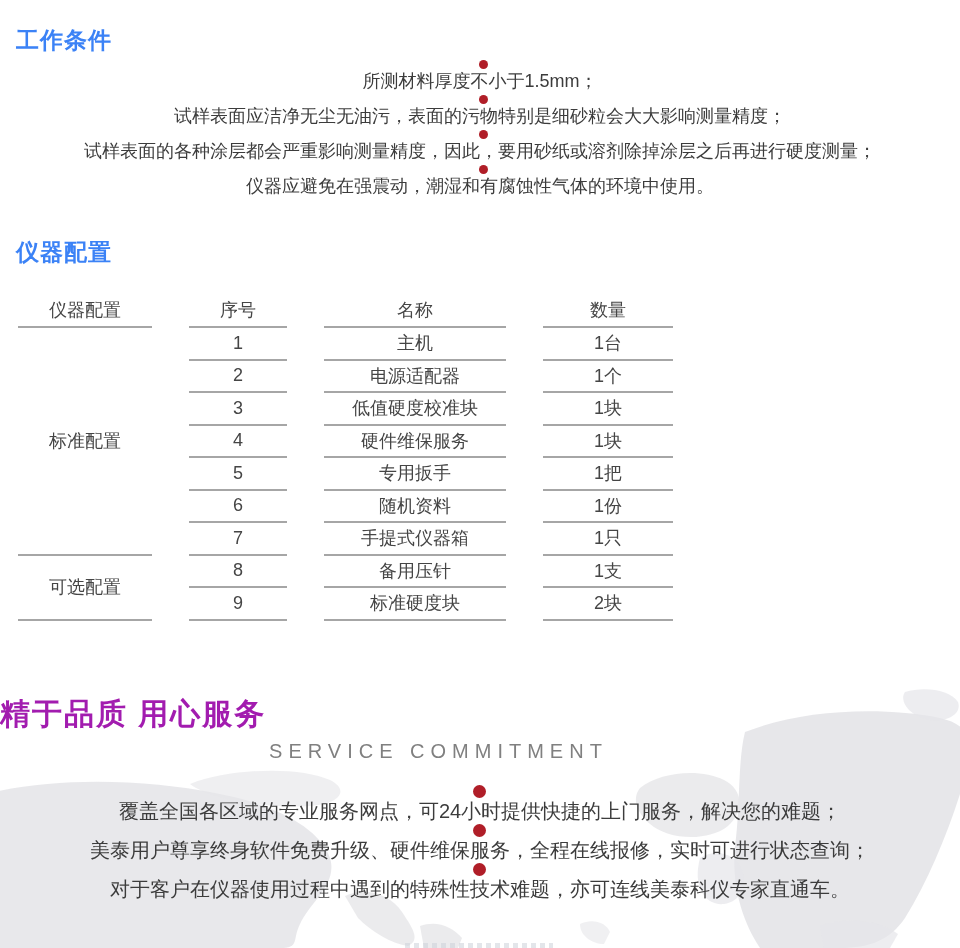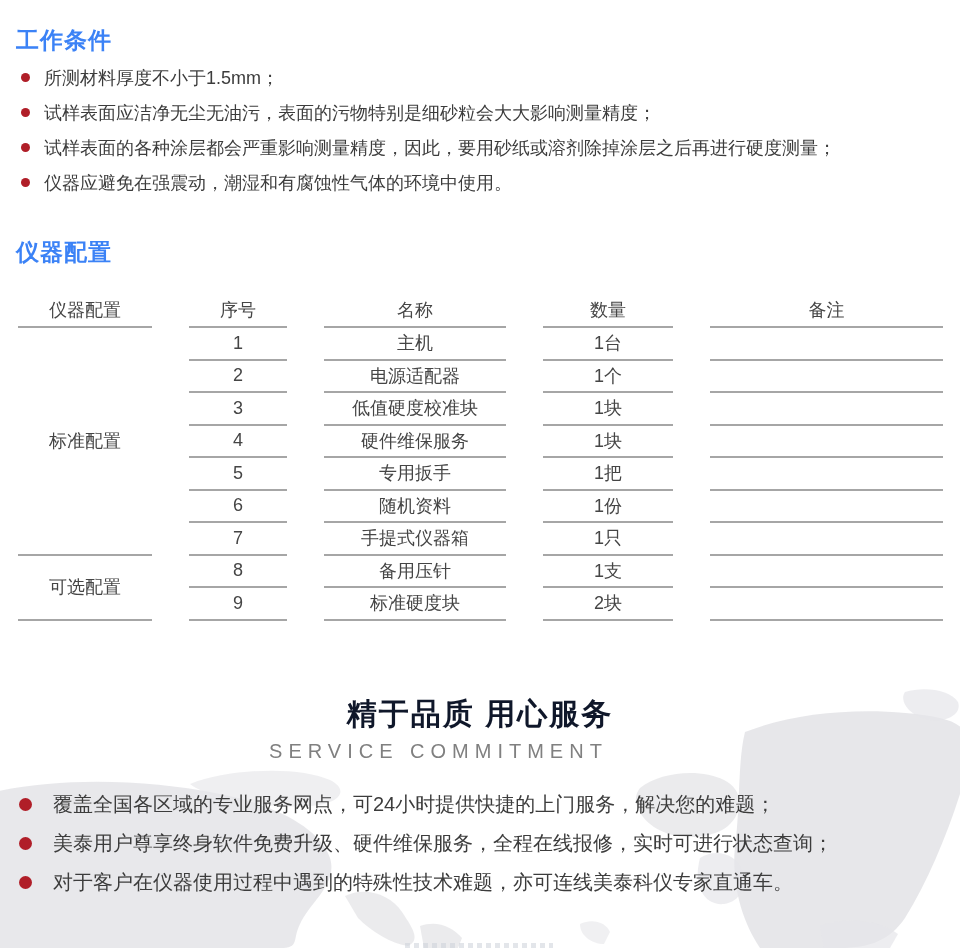--- a/index.html
+++ b/index.html
@@ -18,21 +18,21 @@
   .h-config { top:237px; }
 
   
   .blist { position:absolute; left:0; width:960px; }
   .cond-list { top:60px; }
   .cond-list .bitem { height:35px; font-size:18px; }
   .cond-list .dot { width:9px; height:9px; margin:0 14px 0 21px; }
   .svc-list { top:785px; }
   .svc-list .bitem { height:39px; font-size:20px; }
   .svc-list .dot { width:13px; height:13px; margin:0 21px 0 19px; }
-  .bitem { display:flex; align-items:center; color:#3c3c3c; white-space:nowrap; }
+  .bitem { display:flex; align-items:center; color:#3c3c3c; white-space:nowrap;flex-direction:column; }
   .dot { background:#b01e28; border-radius:50%; flex:0 0 auto; }
 
   
   .cfg-table {
     position:absolute; left:18px; top:293px;
     display:flex; column-gap:37px; color:#454545; font-size:18px;
   }
   .col { display:flex; flex-direction:column; }
   .col1 { width:134px; } .col2 { width:98px; }
   .col3 { width:182px; } .col4 { width:130px;justify-content:flex-end; } .col5 { width:233px; }
@@ -40,22 +40,22 @@
     display:flex; align-items:center; justify-content:center;
     border-bottom:2px solid #a6a6a6; text-align:center;
   }
   .cell.head { height:35px; }
   .cell.rowc { height:32.5px; }
   .cell.group1 { height:227.5px; }
   .cell.group2 { height:65px; }
 
   
   .slogan-cn {
-    position:absolute; top:694px; left:0; width:960px; text-align:center;
-    font-size:30px; font-weight:700; color:#0f172a; letter-spacing:2px;
+    position:absolute; top:694px; left:0; width:960px; text-align:left;
+    font-size:30px; font-weight:700; color:#a21caf; letter-spacing:2px;
   }
   .slogan-en {
     position:absolute; top:740px; left:0; width:877px; text-align:center;
     font-size:20px; color:#808080; letter-spacing:6px;
   }
 
   
   .map-bg { position:absolute; left:0; top:688px; width:960px; height:260px; z-index:0; }
   .fg { position:relative; z-index:1; }
 
@@ -156,32 +156,20 @@
         <div class="cell rowc">1个</div>
         <div class="cell rowc">1块</div>
         <div class="cell rowc">1块</div>
         <div class="cell rowc">1把</div>
         <div class="cell rowc">1份</div>
         <div class="cell rowc">1只</div>
         <div class="cell rowc">1支</div>
         <div class="cell rowc">2块</div>
       </div>
 
-      <div class="col col5">
-        <div class="cell head">备注</div>
-        <div class="cell rowc"></div>
-        <div class="cell rowc"></div>
-        <div class="cell rowc"></div>
-        <div class="cell rowc"></div>
-        <div class="cell rowc"></div>
-        <div class="cell rowc"></div>
-        <div class="cell rowc"></div>
-        <div class="cell rowc"></div>
-        <div class="cell rowc"></div>
-      </div>
 
     </div>
 
     <div class="slogan-cn">精于品质 用心服务</div>
     <div class="slogan-en">SERVICE COMMITMENT</div>
 
     <div class="blist svc-list">
       <div class="bitem">
         <span class="dot"></span>
         <span>覆盖全国各区域的专业服务网点，可24小时提供快捷的上门服务，解决您的难题；</span>

